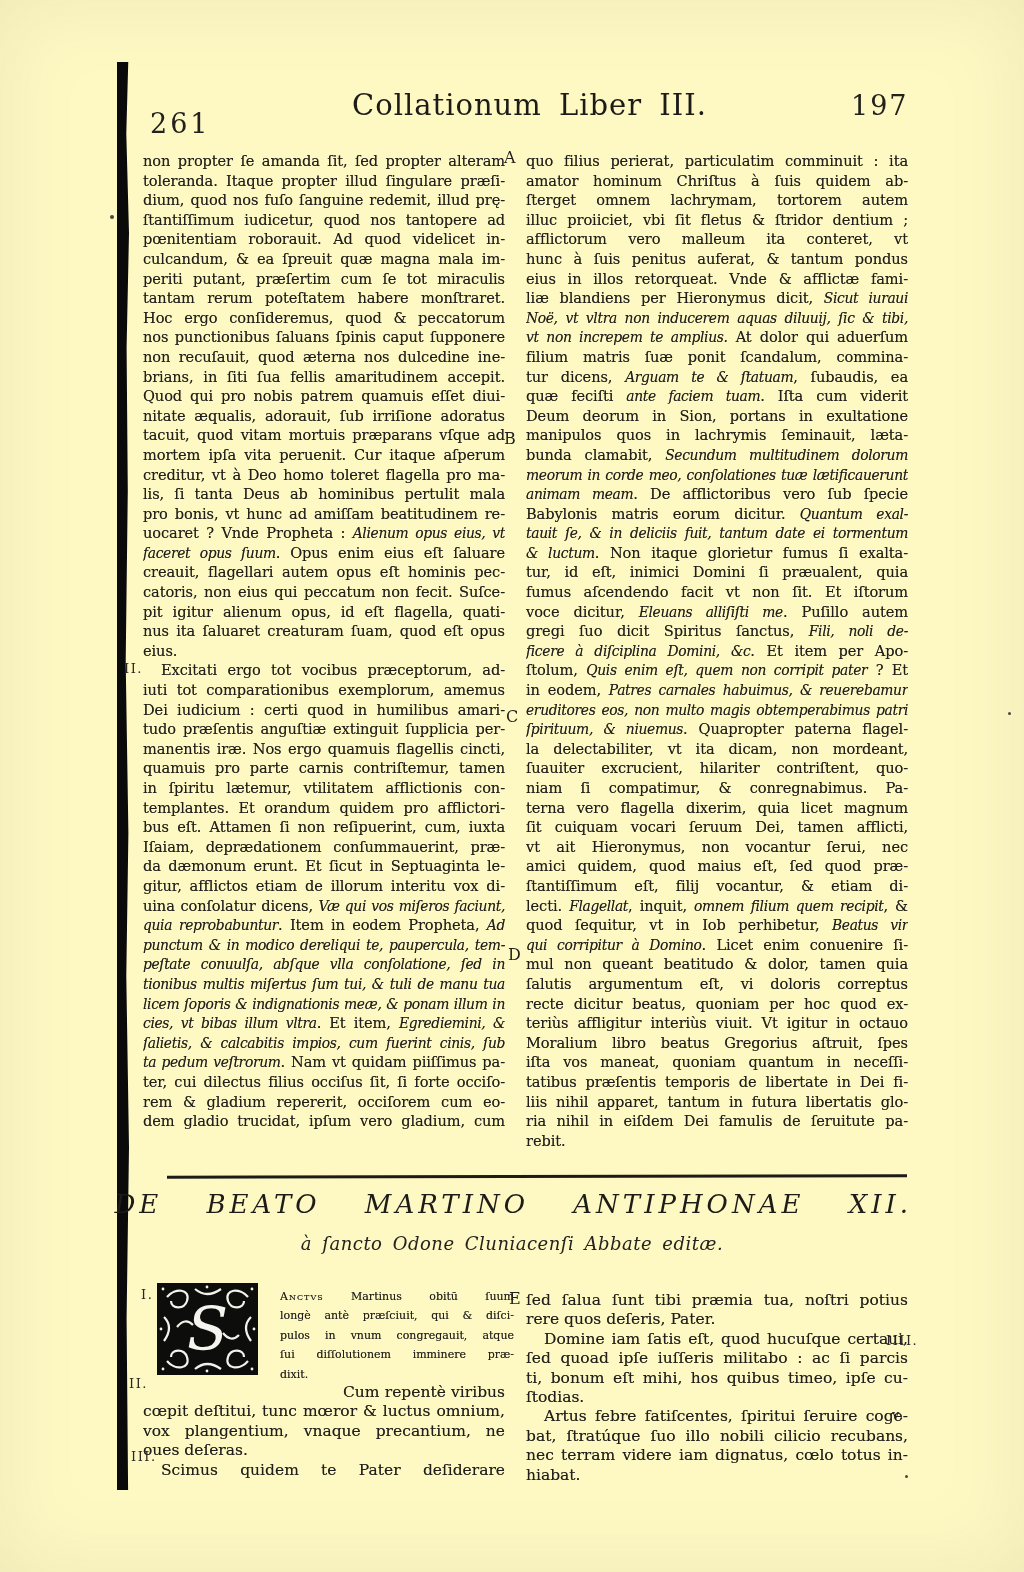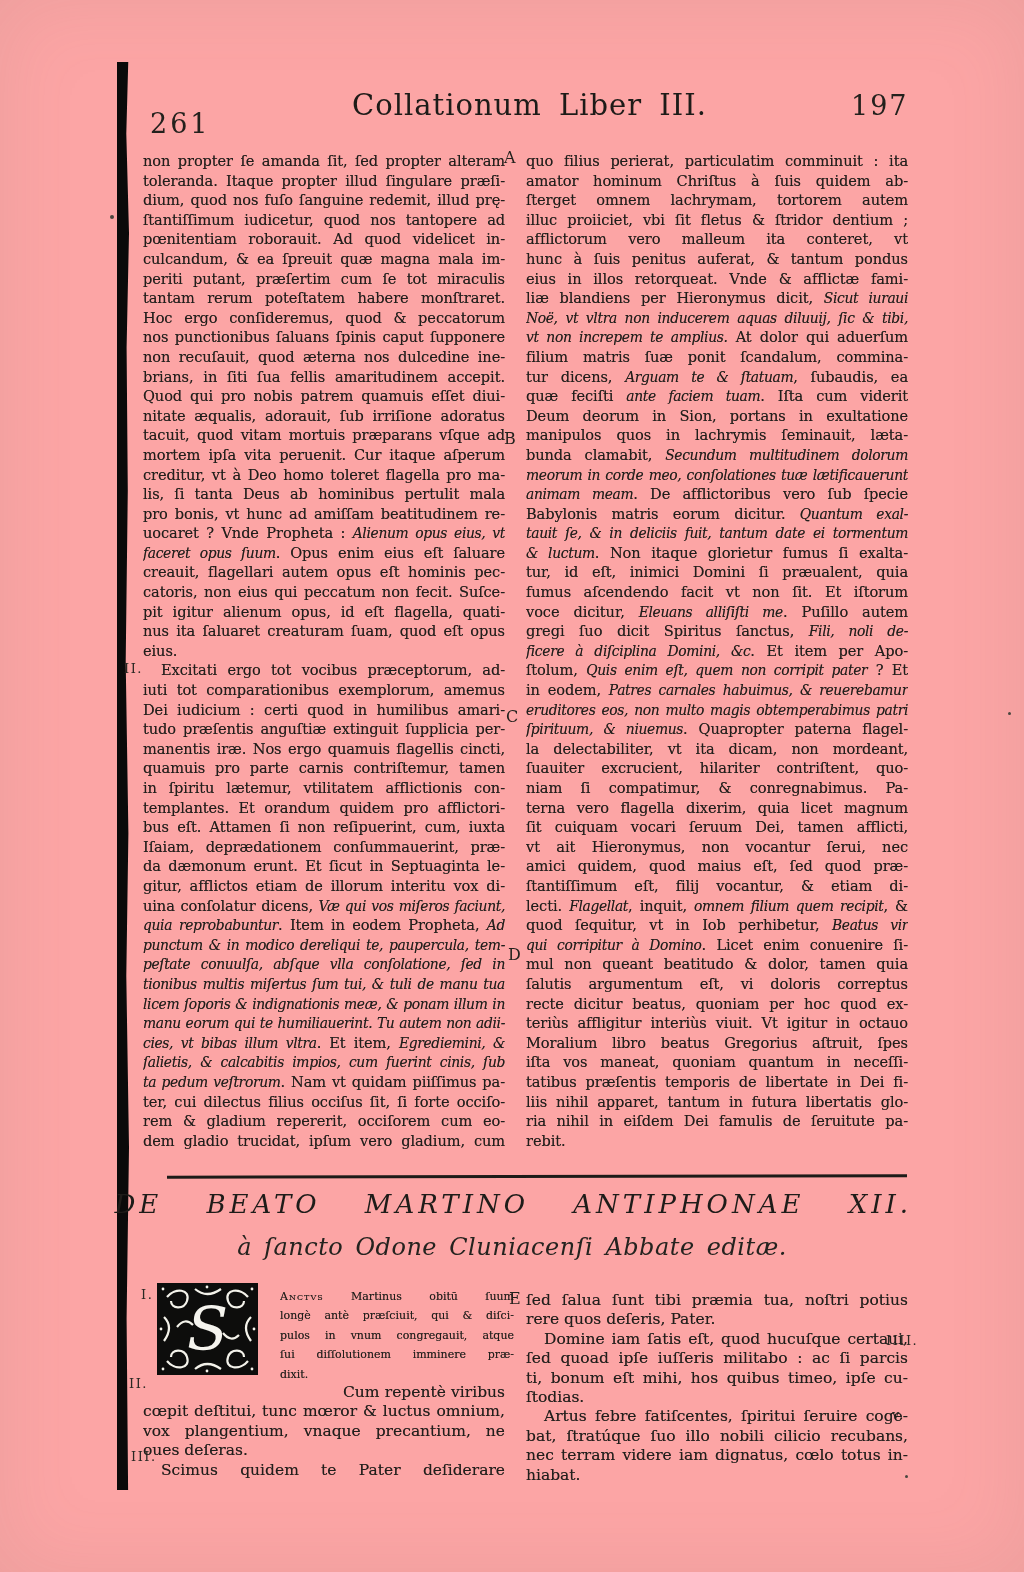--- a/index.html
+++ b/index.html
@@ -1,18 +1,18 @@
 <!DOCTYPE html>
 <html><head>
 <meta charset="utf-8">
 <style>
   html,body{margin:0;padding:0;background:#dedcd5;}
   .page{
     position:relative;width:1024px;height:1572px;margin:0 auto;
-    background:#fca5a5;color:#211f1c;overflow:hidden;
+    background:#fef9c3;color:#211f1c;overflow:hidden;
     font-family:"DejaVu Serif","Liberation Serif",serif;
     box-shadow:inset 0 0 80px rgba(120,115,100,.12);
   }
   .scan-strip{
     position:absolute;left:117px;top:62px;width:15px;height:1428px;background:#0a0a0a;
     clip-path:polygon(0 0,75% 0,62% 5%,80% 12%,64% 20%,72% 30%,58% 42%,76% 54%,62% 64%,80% 76%,64% 88%,74% 100%,0 100%);
   }
   .speck{position:absolute;background:#4a463f;border-radius:50%;}
   .speck.s1{left:110px;top:215px;width:4px;height:4px;}
   .speck.s2{left:1008px;top:712px;width:3px;height:3px;}
@@ -56,21 +56,21 @@
   .mMain{left:124px;top:661px;} .mI{left:141px;top:1287px;} .mII{left:129px;top:1376px;}
   .mIII{left:131px;top:1449px;} .mIIII{left:886px;top:1333px;} .mV{left:892px;top:1407px;}
 
   .rule{position:absolute;left:167px;top:1175px;width:740px;height:2.5px;background:#1c1b18;transform:rotate(-.12deg);}
   .sec-title{
     position:absolute;left:112px;top:1189px;width:800px;text-align:right;
     font-style:italic;font-size:26px;letter-spacing:4px;word-spacing:32px;color:#1e1c19;
   }
   .sec-sub{
     position:absolute;left:112px;top:1233px;width:800px;text-align:center;
-    font-style:italic;font-size:24px;letter-spacing:.5px;word-spacing:4px;color:#25231f;
+    font-style:italic;font-size:18px;letter-spacing:.5px;word-spacing:4px;color:#25231f;
   }
   .dropcap{position:absolute;left:157px;top:1283px;}
 </style>
 </head>
 <body>
 
 <div class="page">
 
   <div class="scan-strip"></div>
   <div class="speck s1"></div>
@@ -119,21 +119,20 @@
       <div class="line"><span>bus eſt. Attamen ſi non reſipuerint, cum, iuxta</span></div>
       <div class="line"><span>Iſaiam, deprædationem conſummauerint, præ-</span></div>
       <div class="line"><span>da dæmonum erunt. Et ſicut in Septuaginta le-</span></div>
       <div class="line"><span>gitur, afflictos etiam de illorum interitu vox di-</span></div>
       <div class="line"><span>uina conſolatur dicens, </span><span class="it">Væ qui vos miſeros faciunt,</span></div>
       <div class="line"><span class="it">quia reprobabuntur</span><span>. Item in eodem Propheta, </span><span class="it">Ad</span></div>
       <div class="line"><span class="it">punctum &amp; in modico dereliqui te, paupercula, tem-</span></div>
       <div class="line"><span class="it">peſtate conuulſa, abſque vlla conſolatione, ſed in miſera-</span></div>
       <div class="line"><span class="it">tionibus multis miſertus ſum tui, &amp; tuli de manu tua ca-</span></div>
       <div class="line"><span class="it">licem ſoporis &amp; indignationis meæ, &amp; ponam illum in</span></div>
-      <div class="line"><span class="it">manu eorum qui te humiliauerint. Tu autem non adii-</span></div>
       <div class="line"><span class="it">cies, vt bibas illum vltra</span><span>. Et item, </span><span class="it">Egrediemini, &amp;</span></div>
       <div class="line"><span class="it">ſalietis, &amp; calcabitis impios, cum fuerint cinis, ſub plan-</span></div>
       <div class="line"><span class="it">ta pedum veſtrorum</span><span>. Nam vt quidam piiſſimus pa-</span></div>
       <div class="line"><span>ter, cui dilectus filius occiſus ſit, ſi forte occiſo-</span></div>
       <div class="line"><span>rem &amp; gladium repererit, occiſorem cum eo-</span></div>
       <div class="line"><span>dem gladio trucidat, ipſum vero gladium, cum</span></div>
     </div>
   <div class="col colR">
       <div class="line"><span>quo filius perierat, particulatim comminuit : ita</span></div>
       <div class="line"><span>amator hominum Chriſtus à ſuis quidem ab-</span></div>

